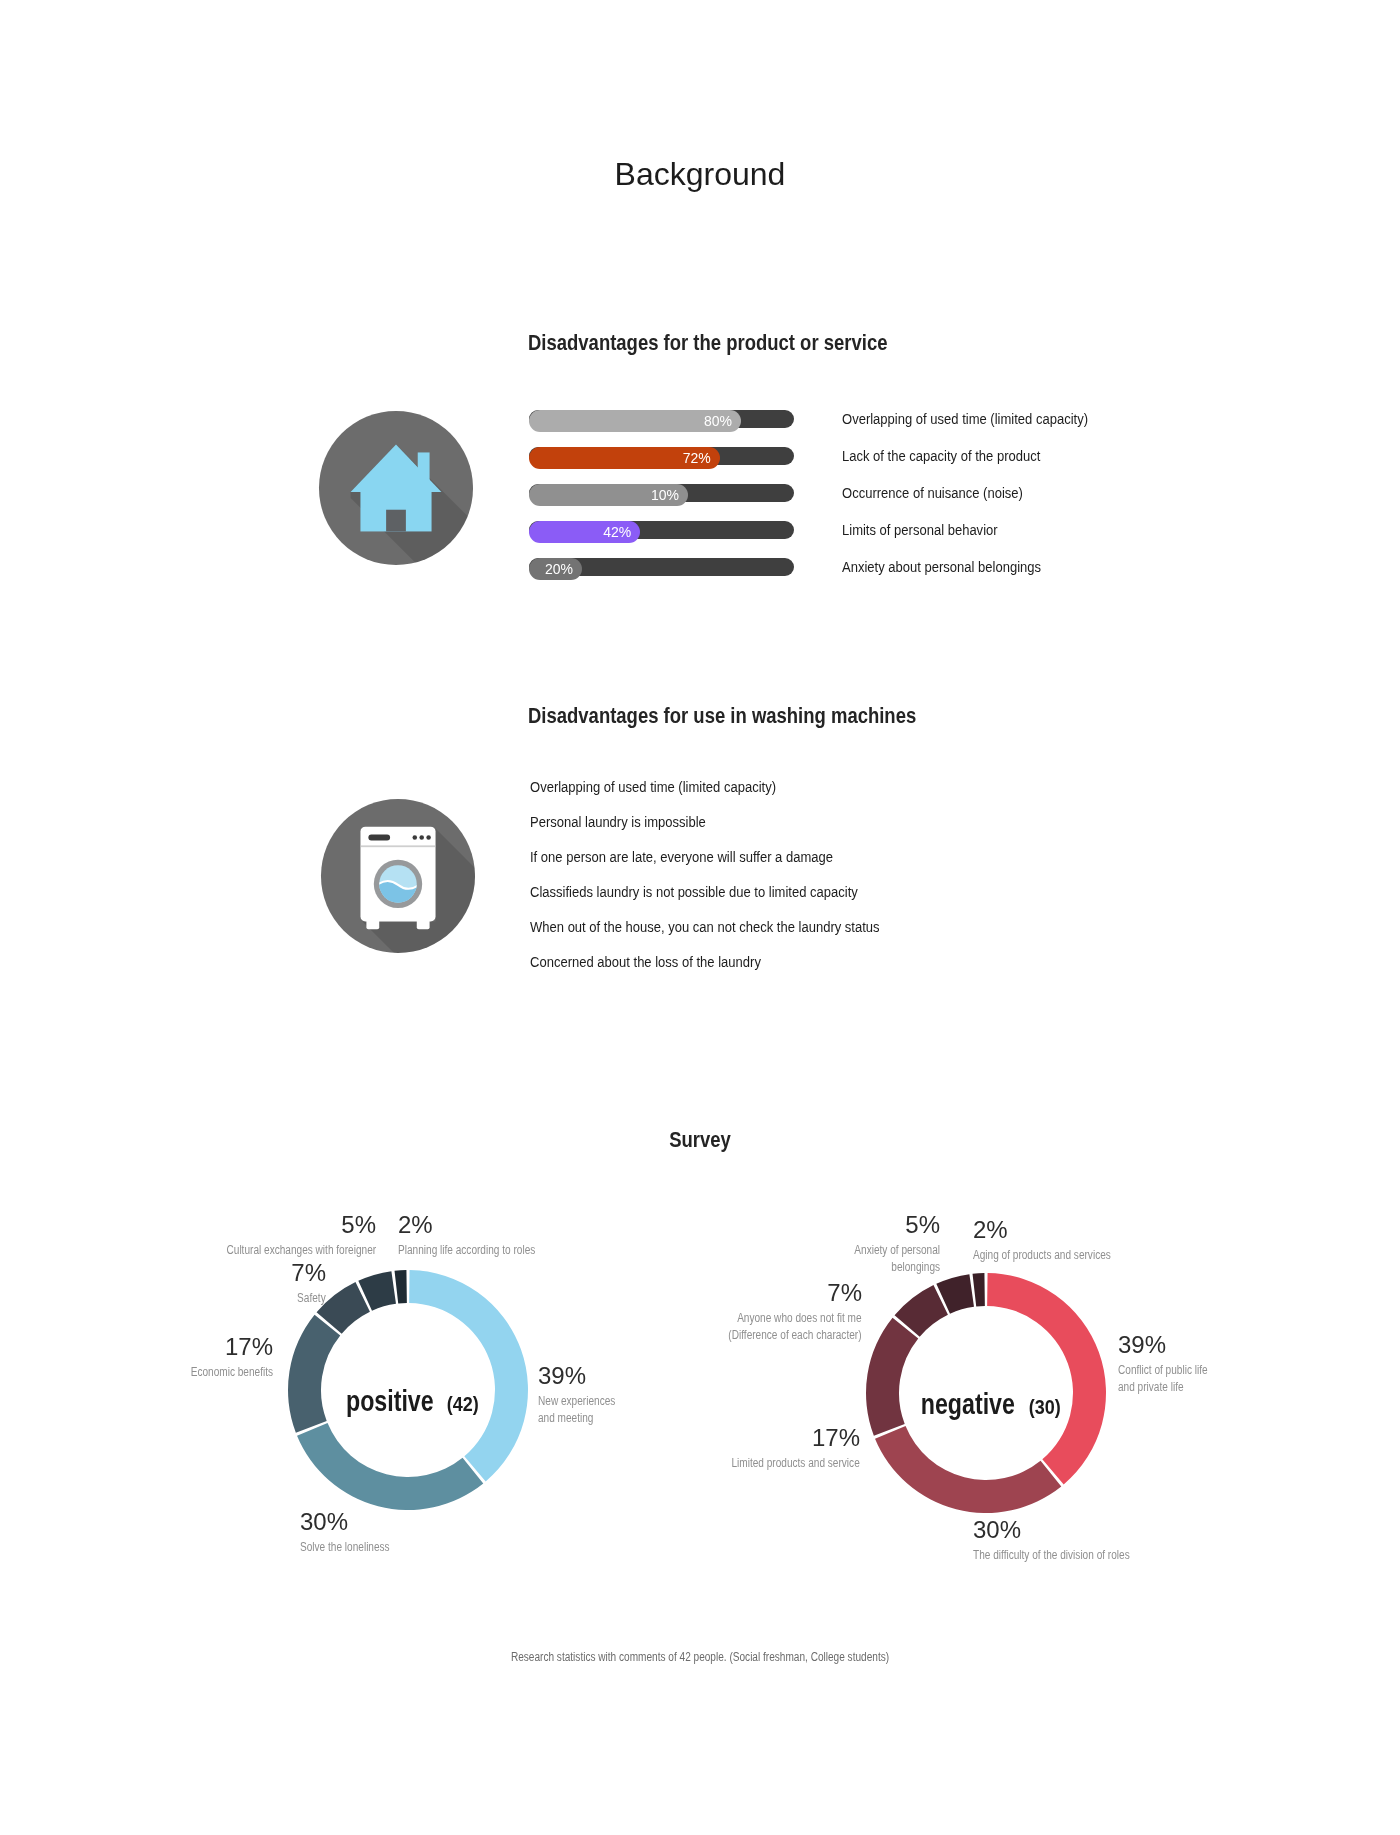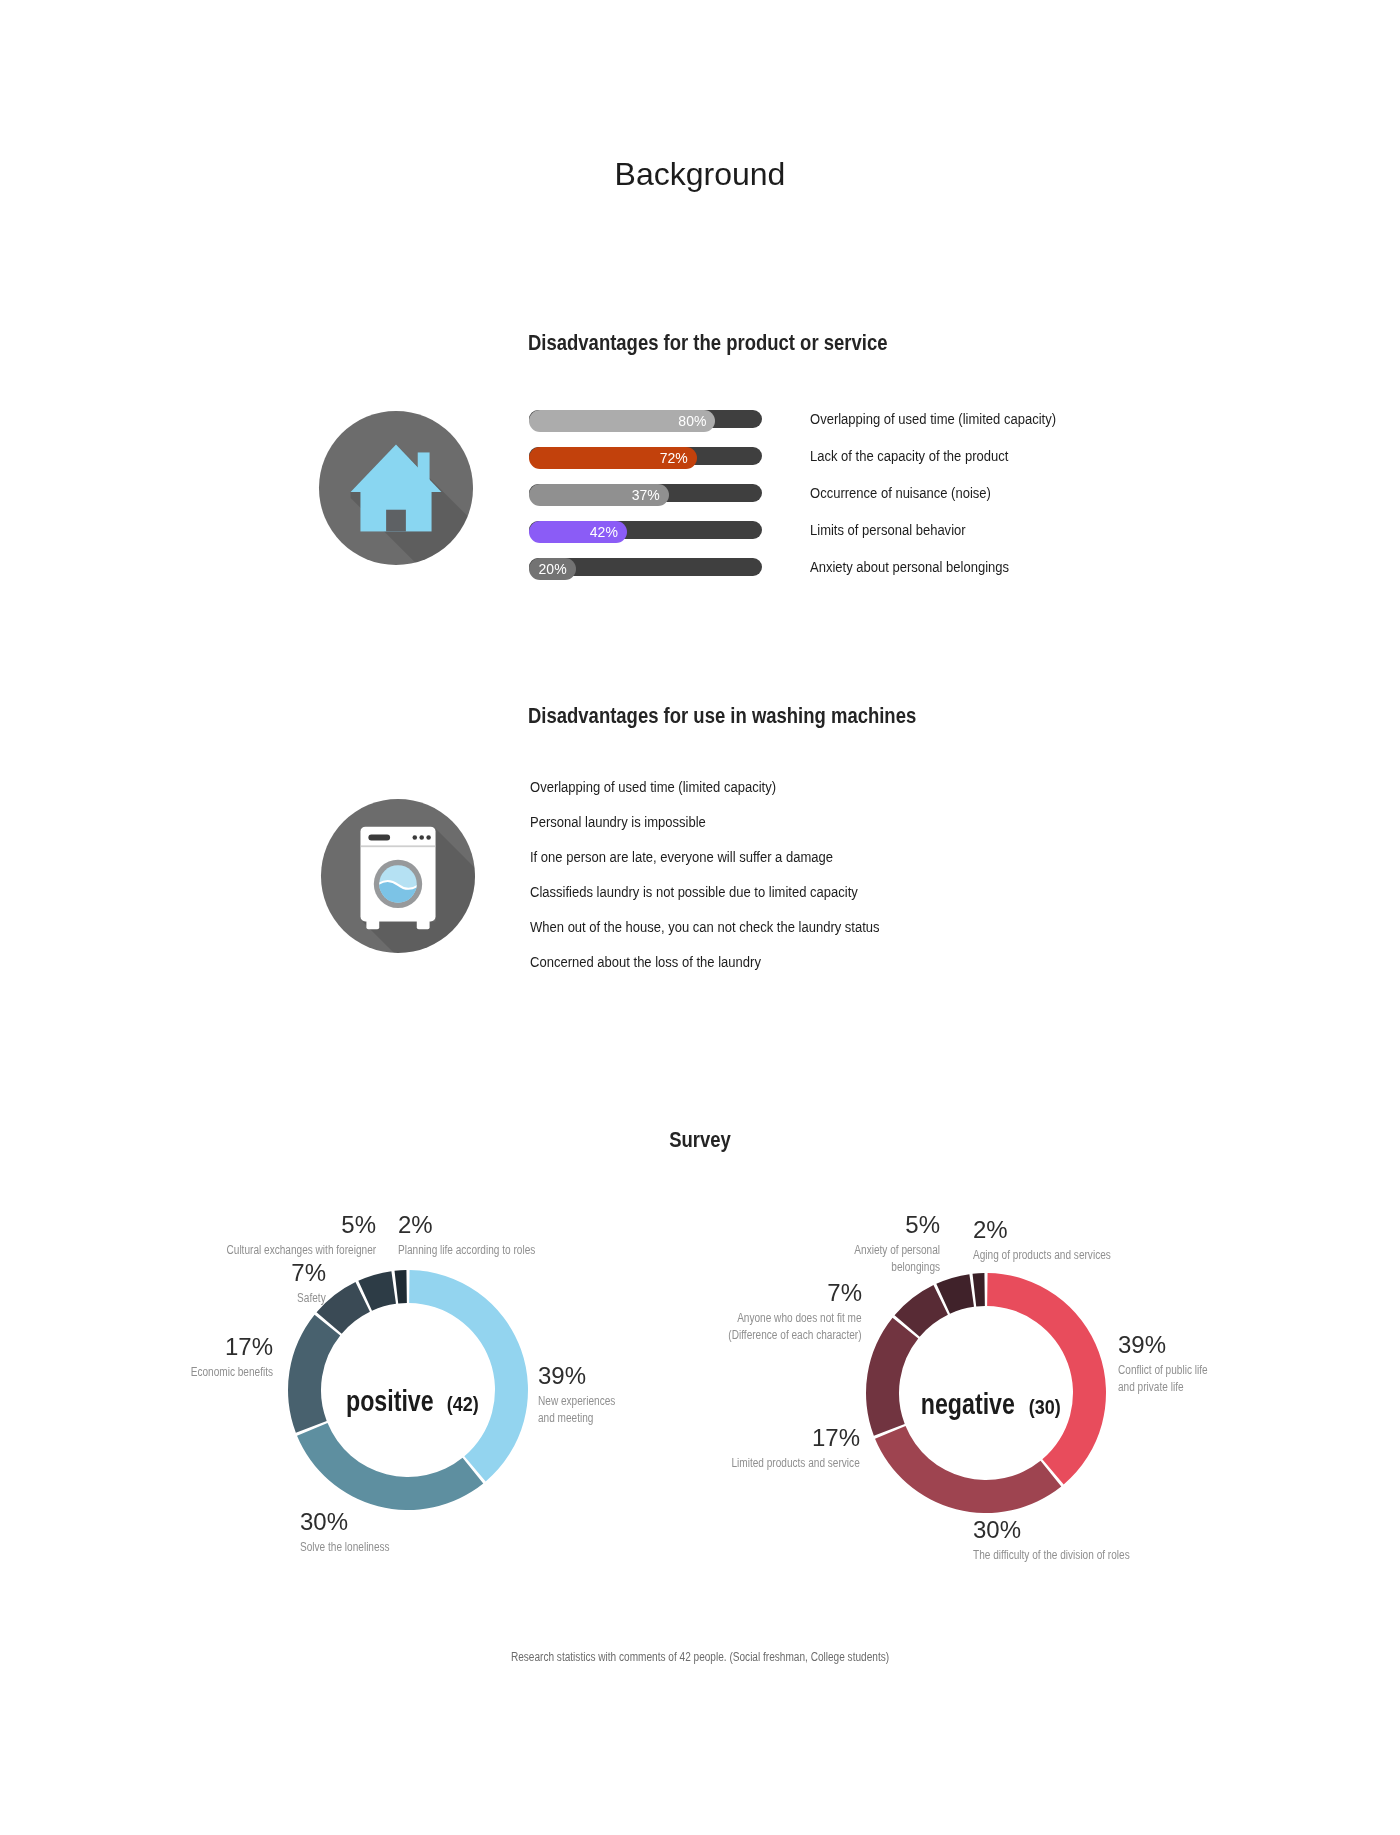--- a/index.html
+++ b/index.html
@@ -18,21 +18,21 @@
                   font-size:22px;font-weight:700;color:#242424;transform:scaleX(.84);
                   transform-origin:center center;}
 
   .icon-badge{position:absolute;width:158px;height:158px;}
   #home-badge{left:317px;top:409px;}
   #washer-badge{left:319px;top:797px;}
 
   #bar-rows{position:absolute;left:529px;top:408px;}
   .bar-row{display:flex;align-items:center;height:22px;margin-bottom:15px;}
   .bar-track{position:relative;width:233px;height:18px;border-radius:11px;
-             background:var(--bar-track,#3f3f3f);flex:0 0 auto;}
+             background:var(--bar-track,#3f3f3f);flex:0 0 auto;padding-left:32px;}
   .bar-fill{position:absolute;left:0;top:0;height:22px;border-radius:11px;
             display:flex;align-items:center;justify-content:flex-end;}
   .bar-pct{color:#ffffff;font-size:14px;padding-right:9px;line-height:22px;}
   .bar-label{margin-left:48px;font-size:15.5px;color:#1d1d1d;}
 
   #wash-list{position:absolute;left:530px;top:769px;list-style:none;margin:0;padding:0;}
   #wash-list li{height:35px;display:flex;align-items:center;font-size:15.5px;color:#1d1d1d;}
 
   .donut{position:absolute;width:260px;height:260px;}
   #donut-positive{left:278px;top:1260px;}
@@ -109,21 +109,21 @@
         <div class="bar-track">
           <div class="bar-fill" style="width: 72%; background: #c2410c;">
             <span class="bar-pct">72%</span>
           </div>
         </div>
         <div class="bar-label cx">Lack of the capacity of the product</div>
       </div>
       <div class="bar-row">
         <div class="bar-track">
           <div class="bar-fill" style="width: 60%; background: rgb(144, 144, 144);">
-            <span class="bar-pct">37%</span>
+            <span class="bar-pct">10%</span>
           </div>
         </div>
         <div class="bar-label cx">Occurrence of nuisance (noise)</div>
       </div>
       <div class="bar-row">
         <div class="bar-track">
           <div class="bar-fill" style="width: 42%; background: #8b5cf6;">
             <span class="bar-pct">42%</span>
           </div>
         </div>

